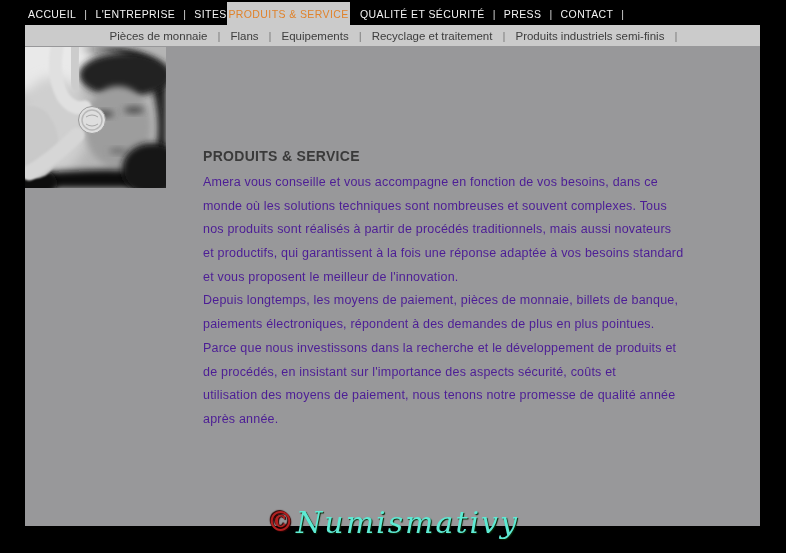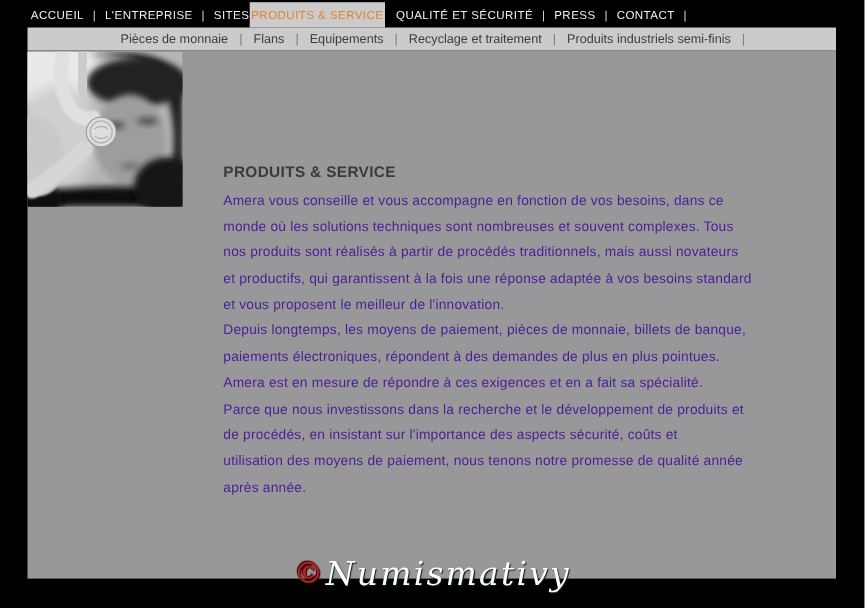--- a/index.html
+++ b/index.html
@@ -54,21 +54,21 @@
     position:absolute;left:50%;top:505px;transform:translateX(-50%);
     white-space:nowrap;z-index:5;
     font-family:"DejaVu Serif",serif;font-style:italic;
   }
   .wm-c{
     font-size:27px;color:#b22020;font-weight:bold;
     text-shadow:1px 1px 1px #2a0000,-1px -1px 1px #2a0000;
     margin-right:2px;vertical-align:2px;
   }
   .wm-text{
-    font-size:30px;color:#ffffff;letter-spacing:2px;
+    font-size:30px;color:#5eead4;letter-spacing:2px;
     text-shadow:1px 1px 1px #072807;
   }
 </style>
 </head>
 <body>
 
 <div class="page">
 
   <div class="nav-left">
     <span class="nav-item">ACCUEIL</span>
@@ -140,21 +140,20 @@
     <div class="content">
       <h1 class="heading">PRODUITS &amp; SERVICE</h1>
       <div class="bodytext">
         <div class="line">Amera vous conseille et vous accompagne en fonction de vos besoins, dans ce</div>
         <div class="line">monde où les solutions techniques sont nombreuses et souvent complexes. Tous</div>
         <div class="line">nos produits sont réalisés à partir de procédés traditionnels, mais aussi novateurs</div>
         <div class="line">et productifs, qui garantissent à la fois une réponse adaptée à vos besoins standard</div>
         <div class="line">et vous proposent le meilleur de l'innovation.</div>
         <div class="line">Depuis longtemps, les moyens de paiement, pièces de monnaie, billets de banque,</div>
         <div class="line">paiements électroniques, répondent à des demandes de plus en plus pointues.</div>
-        <div class="line">Amera est en mesure de répondre à ces exigences et en a fait sa spécialité.</div>
         <div class="line">Parce que nous investissons dans la recherche et le développement de produits et</div>
         <div class="line">de procédés, en insistant sur l'importance des aspects sécurité, coûts et</div>
         <div class="line">utilisation des moyens de paiement, nous tenons notre promesse de qualité année</div>
         <div class="line">après année.</div>
       </div>
     </div>
   </div>
 
   <div class="watermark">
     <span class="wm-c">©</span><span class="wm-text">Numismativy</span>

